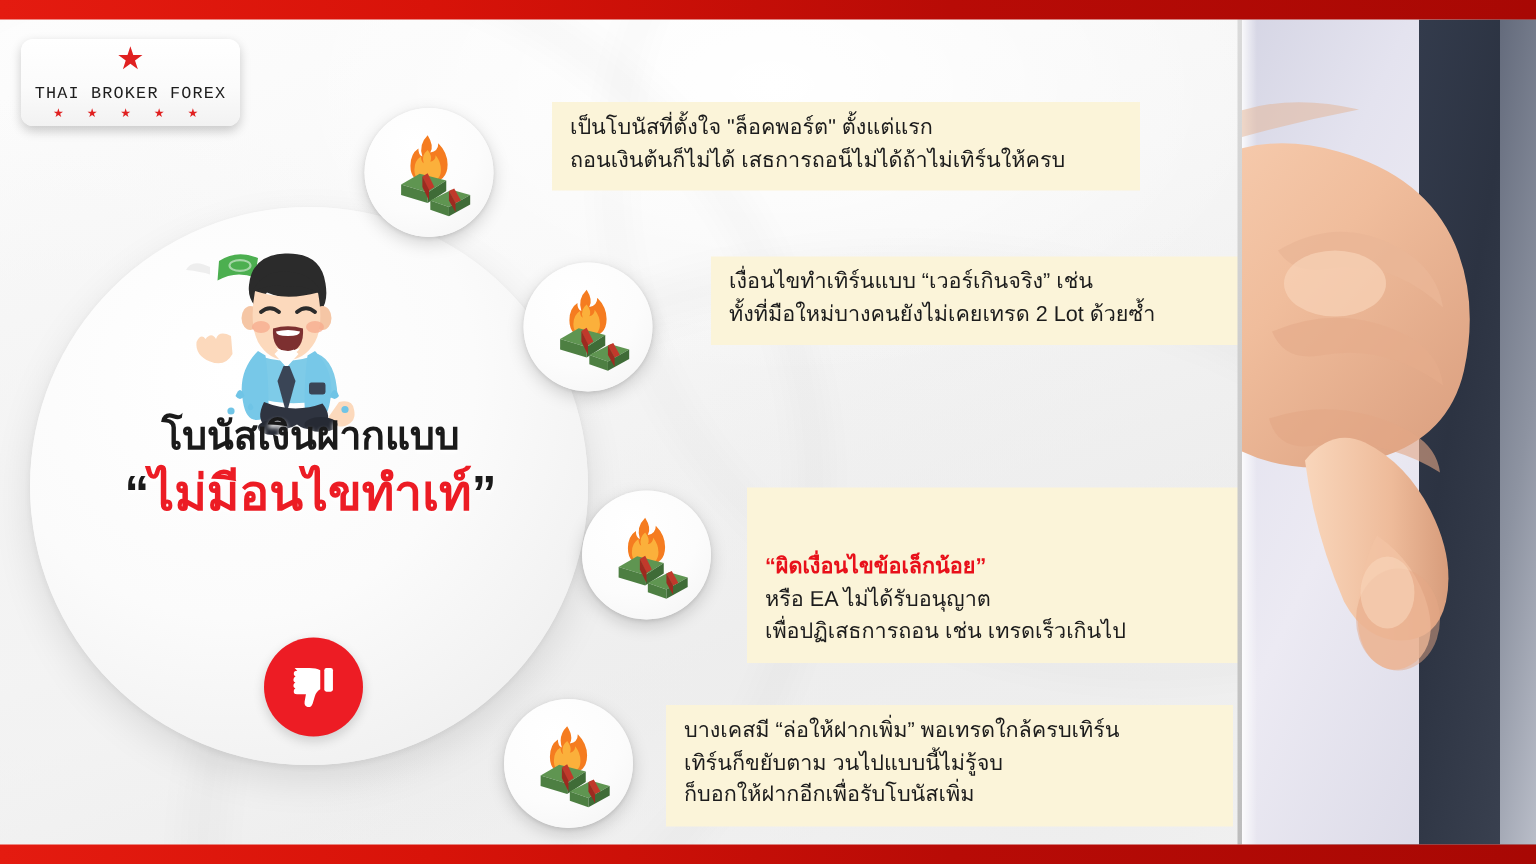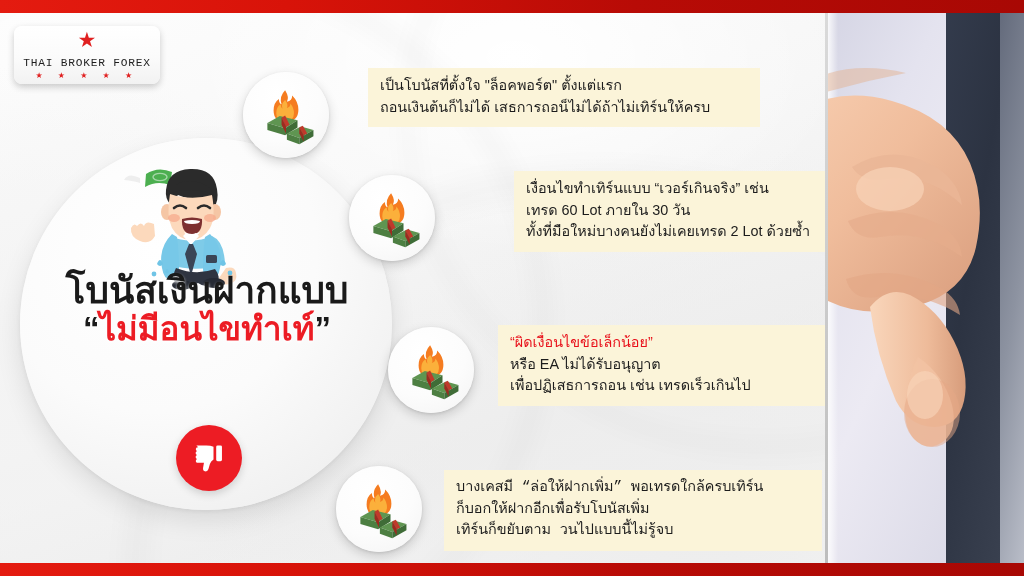--- a/index.html
+++ b/index.html
@@ -53,21 +53,21 @@
     position:absolute;left:20px;top:138px;width:372px;height:372px;z-index:10;
     border-radius:50%;
     background:radial-gradient(circle at 36% 30%,#ffffff 0%,#fbfbfb 46%,#f1f1f1 78%,#e9e9e9 100%);
     box-shadow:0 10px 26px rgba(0,0,0,0.10),0 2px 5px rgba(0,0,0,0.06);
   }
 
   
   .mascot{position:absolute;left:110px;top:160px;width:160px;height:135px;z-index:16;}
   .title-wrap{position:absolute;left:22px;top:272px;width:370px;text-align:center;z-index:18;}
   .title-l1{
-    font-size:37px;font-weight:bold;color:#1a1a1a;line-height:37px;white-space:nowrap;
+    font-size:26px;font-weight:bold;color:#1a1a1a;line-height:37px;white-space:nowrap;
     text-shadow:0 2px 3px rgba(255,255,255,0.95);
   }
   .title-l2{
     font-size:33px;font-weight:bold;color:#ec1c24;line-height:40px;white-space:nowrap;
     text-shadow:0 2px 3px rgba(255,255,255,0.95);
   }
   .title-l2 .q{color:#1a1a1a;}
 
   
   .badge{
@@ -84,21 +84,21 @@
     box-shadow:0 4px 11px rgba(0,0,0,0.17),0 1px 3px rgba(0,0,0,0.10);
     display:flex;align-items:center;justify-content:center;
   }
 
   
   .callout{
     position:absolute;z-index:24;background:#fbf4d9;
     padding:7px 12px 9px 12px;
     color:#1c1c1c;font-size:14.4px;line-height:21.5px;
   }
-  .callout .hl{color:#e8101a;font-weight:normal;}
+  .callout .hl{color:#e8101a;font-weight:bold;margin-top:36px;}
   .callout .ln{white-space:nowrap;}
 
   
   .photo{
     position:absolute;right:0;top:13px;width:196px;height:550px;z-index:28;overflow:hidden;
     background:linear-gradient(100deg,#cfd0e0 0%,#d8d8e6 18%,#e2e1ec 34%,#3b4356 62%,#2b3242 80%,#495062 100%);
   }
   .photo .shirt{
     position:absolute;left:0;top:0;width:118px;height:550px;
     background:linear-gradient(115deg,#d5d5e4 0%,#e4e3ef 30%,#eceaf3 58%,#dcdbe8 100%);
@@ -250,23 +250,22 @@
         <path d="M30 38 l0 8 l5 10 l0 -8 Z" fill="#9d2a20"></path>
         <path d="M36 56 l16 -8 l14 4 l-16 9 Z" fill="#5f9551"></path>
         <path d="M36 56 l0 7 l14 5 l0 -7 Z" fill="#4d7f42"></path>
         <path d="M50 61 l16 -9 l0 7 l-16 9 Z" fill="#3f6c37"></path>
         <path d="M50 49 l4 -2 l5 9 l-4 2 Z" fill="#c1392b"></path>
         <path d="M50 49 l0 7 l5 9 l0 -7 Z" fill="#9d2a20"></path>
       </g>
     </svg>
   </div>
 
-  <div class="callout" style="left:474px;top:171px;width:340px;margin-left:40px;">
+  <div class="callout" style="left:474px;top:171px;width:340px;">
     <div class="ln">เงื่อนไขทำเทิร์นแบบ “เวอร์เกินจริง” เช่น</div>
-    <div class="ln">เทรด 60 Lot ภายใน 30 วัน</div>
     <div class="ln">ทั้งที่มือใหม่บางคนยังไม่เคยเทรด 2 Lot ด้วยซ้ำ</div>
   </div>
 
   <div class="money-icon" style="left:388px;top:327px;width:86px;height:86px;">
     <svg viewBox="0 0 70 70" width="62" height="62">
       <path d="M34 7 q5 8 2 13 q6 -1 6 -7 q7 7 7 16 q0 13 -14 14 q-14 0 -14 -13 q0 -9 6 -13 q0 5 3 6 q-3 -9 4 -16 Z" fill="#f57c20"></path>
       <path d="M34 18 q4 5 2 9 q4 -1 4 -5 q4 5 4 11 q0 9 -10 9 q-10 0 -10 -9 q0 -7 5 -10 q0 4 2 5 q-2 -6 3 -10 Z" fill="#fbb03b"></path>
       <g>
         <path d="M14 44 l14 -8 l20 5 l-14 9 Z" fill="#5f9551"></path>
         <path d="M14 44 l0 8 l20 6 l0 -8 Z" fill="#4d7f42"></path>
@@ -300,24 +299,24 @@
         <path d="M30 38 l0 8 l5 10 l0 -8 Z" fill="#9d2a20"></path>
         <path d="M36 56 l16 -8 l14 4 l-16 9 Z" fill="#5f9551"></path>
         <path d="M36 56 l0 7 l14 5 l0 -7 Z" fill="#4d7f42"></path>
         <path d="M50 61 l16 -9 l0 7 l-16 9 Z" fill="#3f6c37"></path>
         <path d="M50 49 l4 -2 l5 9 l-4 2 Z" fill="#c1392b"></path>
         <path d="M50 49 l0 7 l5 9 l0 -7 Z" fill="#9d2a20"></path>
       </g>
     </svg>
   </div>
 
-  <div class="callout" style="left:444px;top:470px;width:354px;font-family:Liberation Mono, monospace;">
+  <div class="callout" style="left:444px;top:470px;width:354px;">
     <div class="ln">บางเคสมี “ล่อให้ฝากเพิ่ม” พอเทรดใกล้ครบเทิร์น</div>
+    <div class="ln">เทิร์นก็ขยับตาม วนไปแบบนี้ไม่รู้จบ</div>
     <div class="ln">ก็บอกให้ฝากอีกเพื่อรับโบนัสเพิ่ม</div>
-    <div class="ln">เทิร์นก็ขยับตาม วนไปแบบนี้ไม่รู้จบ</div>
   </div>
 
   <div class="photo-frame-line"></div>
   <div class="photo">
     <div class="shirt"></div>
     <div class="tie"></div>
     <div class="tie-edge"></div>
     <div class="glare"></div>
     <div class="hand">
       <svg viewBox="0 0 212 470" width="212" height="470">

